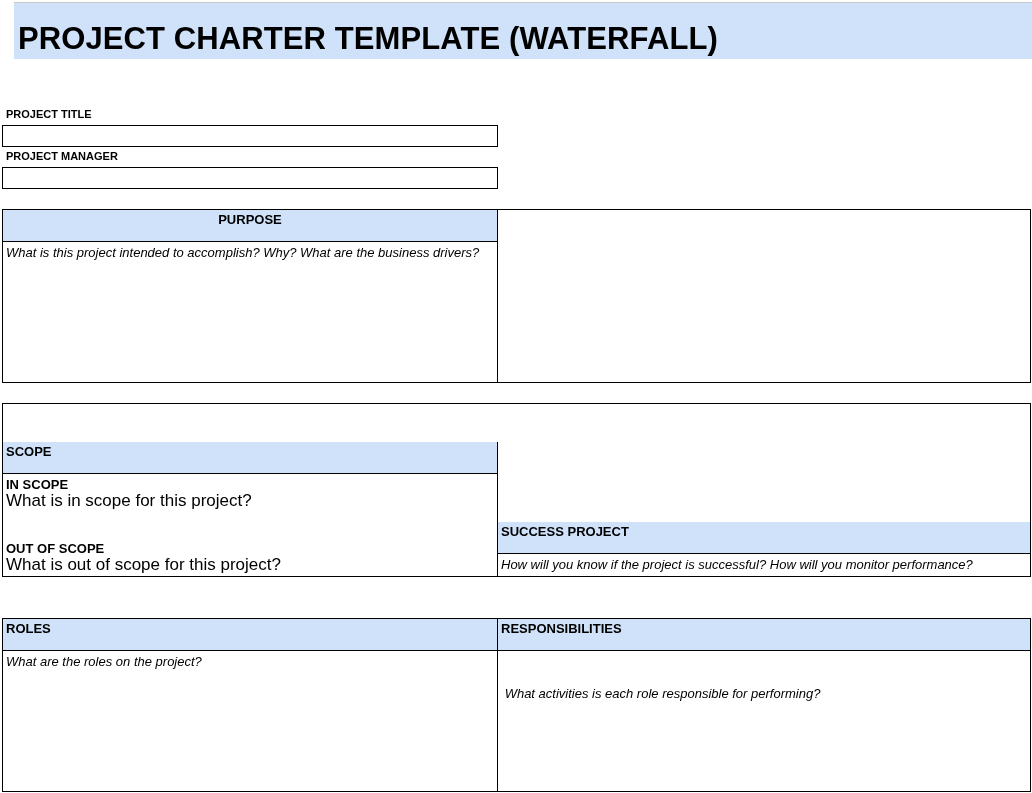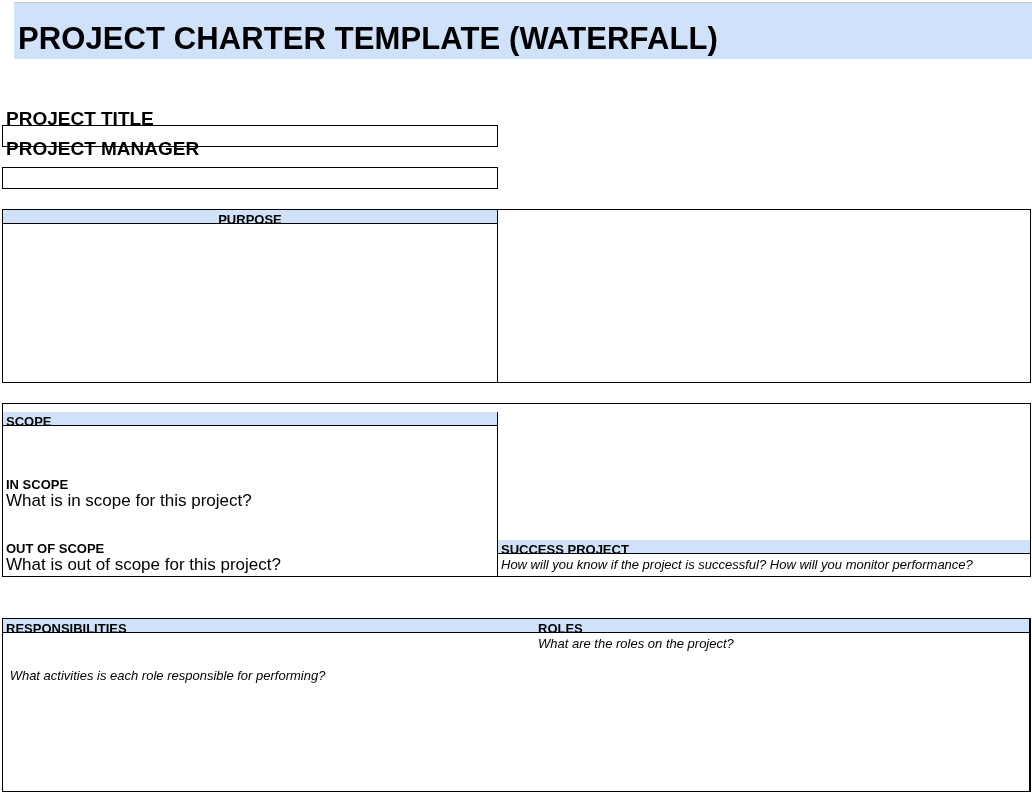--- a/index.html
+++ b/index.html
@@ -9,89 +9,92 @@
     .title-band {
       position: absolute; left: 14px; top: 2px; width: 1029px; height: 57px;
       background: #cfe2f9; border-top: 1px solid #c8c8c8;
     }
     .title-band h1 {
       position: absolute; left: 4px; bottom: 2px;
       font-size: 31px; font-weight: bold; letter-spacing: 0.1px; white-space: nowrap;
     }
 
     .field-label {
-      position: absolute; left: 6px; font-size: 19px; font-weight: bold;
+      position: absolute; left: 6px; font-size: 11px; font-weight: bold;
     }
     .field-input {
       position: absolute; left: 2px; width: 496px; height: 22px;
       border: 1px solid #000; background: #fff; outline: none; padding: 0 4px;
       font-family: "Liberation Sans", sans-serif; font-size: 13px;
     }
 
     .section {
       position: absolute; left: 2px; width: 1029px;
       border: 1px solid #000; display: flex;
     }
     .col { position: relative; }
     .col.left { width: 495px; border-right: 1px solid #000; }
     .col.right { flex: 1; }
     .hdr {
-      height: 14px; background: #cfe2f9; border-bottom: 1px solid #000;
+      height: 32px; background: #cfe2f9; border-bottom: 1px solid #000;
       font-size: 13px; font-weight: bold; line-height: 20px; padding-left: 3px;
     }
     .hdr.center { text-align: center; padding-left: 0; }
     .body-area {
       padding: 3px 3px; font-size: 13px; font-style: italic; line-height: 16px;
     }
     .sub-label { font-style: normal; font-weight: bold; font-size: 13px; line-height: 16px; }
     .sub-prompt { font-size: 17px; line-height: 16px; }
   </style>
 </head>
 <body>
 
 <div class="title-band">
   <h1>PROJECT CHARTER TEMPLATE (WATERFALL)</h1>
 </div>
 
 <div class="field-label" style="top:108px;">PROJECT TITLE</div>
 <input class="field-input" style="top: 125px;" type="text" value="">
 
-<div class="field-label" style="top:138px;">PROJECT MANAGER</div>
+<div class="field-label" style="top:150px;">PROJECT MANAGER</div>
 <input class="field-input" style="top: 167px;" type="text" value="">
 
 <div class="section" style="top:209px; height:174px;">
   <div class="col left">
     <div class="hdr center">PURPOSE</div>
+    <div class="body-area">
+      <div>What is this project intended to accomplish? Why? What are the business drivers?</div>
+    </div>
   </div>
 </div>
 
 <div class="section" style="top:403px; height:174px;align-items:flex-end;">
   <div class="col left">
     <div class="hdr">SCOPE</div>
-    <div class="body-area" style="font-style:normal;margin-top:48px;">
+    <div class="body-area" style="font-style:normal;">
       <div class="sub-label">IN SCOPE</div>
       <div class="sub-prompt">What is in scope for this project?</div>
       <div class="sub-label" style="margin-top:32px;">OUT OF SCOPE</div>
       <div class="sub-prompt">What is out of scope for this project?</div>
     </div>
   </div>
   <div class="col right">
     <div class="hdr">SUCCESS PROJECT</div>
     <div class="body-area">
       <div>How will you know if the project is successful? How will you monitor performance?</div>
     </div>
   </div>
 </div>
 
 <div class="section" style="top:618px; height:174px;">
+  <div class="col left">
+    <div class="hdr">ROLES</div>
+    <div class="body-area">
+      <div>What are the roles on the project?</div>
+    </div>
+  </div>
   <div class="col right">
     <div class="hdr">RESPONSIBILITIES</div>
     <div class="body-area" style="white-space:pre-wrap;">
       <div> What activities is each role responsible for performing?</div>
     </div>
   </div>
-  <div class="col left">
-    <div class="hdr">ROLES</div>
-    <div class="body-area">
-      <div>What are the roles on the project?</div>
-    </div>
-  </div>
 </div>
 
 </body></html>

